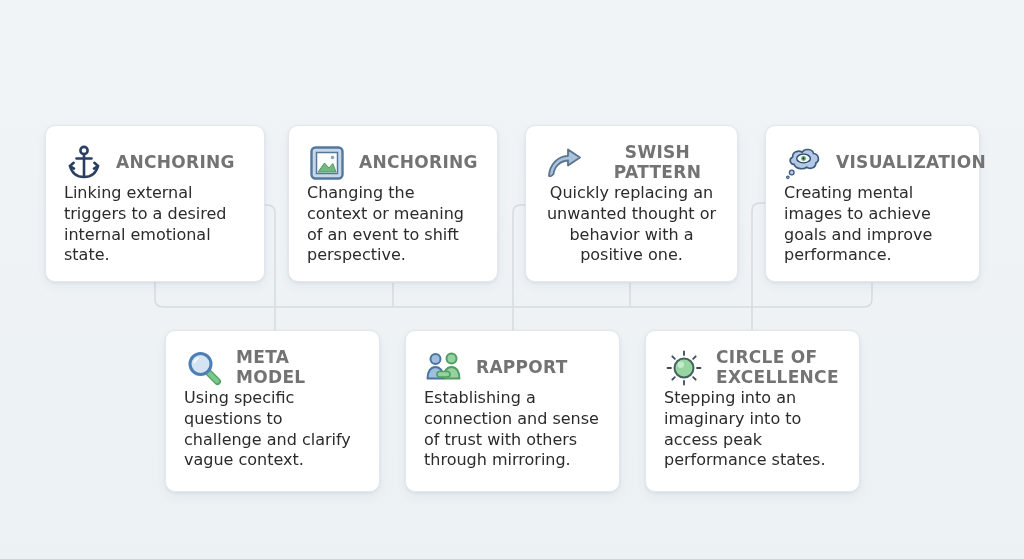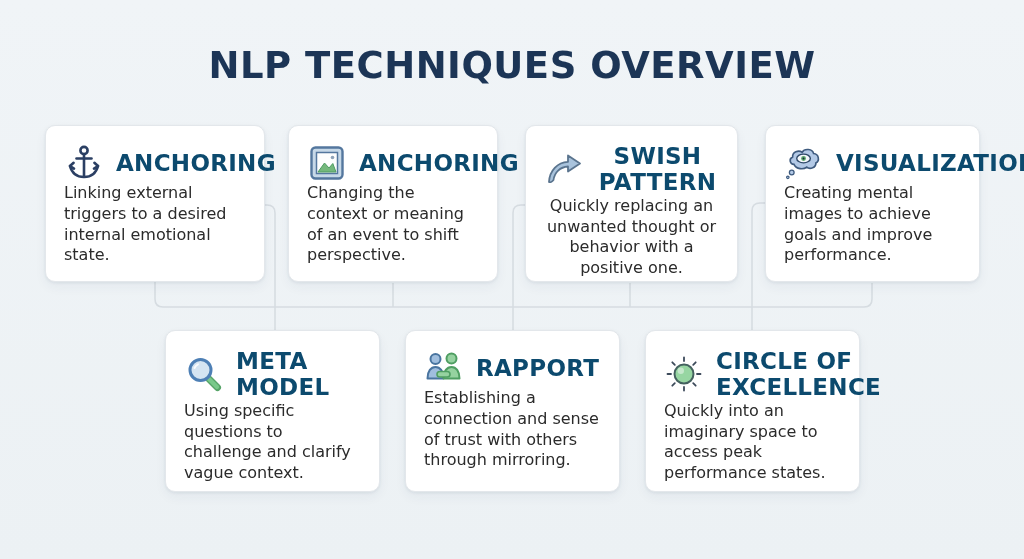--- a/index.html
+++ b/index.html
@@ -47,25 +47,25 @@
 
   .icon-box {
     width: 40px; height: 40px;
     flex: 0 0 40px;
     display: flex;
     align-items: center;
     justify-content: center;
   }
 
   .card-title {
-    font-size: 23px;
+    font-size: 17px;
     font-weight: bold;
     letter-spacing: 0.3px;
     line-height: 1.15;
-    color: #0c4a6e;
+    color: #737373;
   }
 
   .card-desc {
     font-size: 16px;
     line-height: 1.3;
     color: #2b2b2b;
   }
 
   
   .card-anchoring     { left:  45px; top: 125px; width: 220px; height: 157px; }
@@ -74,21 +74,20 @@
   .card-visualization { left: 765px; top: 125px; width: 215px; height: 157px; }
   .card-metamodel     { left: 165px; top: 330px; width: 215px; height: 162px; }
   .card-rapport       { left: 405px; top: 330px; width: 215px; height: 162px; }
   .card-circle        { left: 645px; top: 330px; width: 215px; height: 162px; }
 </style>
 </head>
 <body>
 
 <div class="canvas">
 
-  <div class="page-title">NLP TECHNIQUES OVERVIEW</div>
 
   <svg class="connectors" width="1024" height="559" viewBox="0 0 1024 559">
     <g fill="none" stroke="#d6dce1" stroke-width="1.6">
       <path d="M155,282 L155,299 Q155,307 163,307 L864,307 Q872,307 872,299 L872,283"></path>
       <path d="M393,283 L393,307"></path>
       <path d="M630,283 L630,307"></path>
       <path d="M265,205 L267,205 Q275,205 275,213 L275,332"></path>
       <path d="M525,205 L521,205 Q513,205 513,213 L513,332"></path>
       <path d="M765,203 L760,203 Q752,203 752,211 L752,332"></path>
     </g>
@@ -201,16 +200,16 @@
             <line x1="10.8" y1="10.8" x2="8.3" y2="8.3"></line>
             <line x1="20" y1="7" x2="20" y2="3.5"></line>
             <line x1="29.2" y1="10.8" x2="31.7" y2="8.3"></line>
           </g>
           <circle cx="20" cy="20" r="9.5" fill="#97d6a2" stroke="#44615f" stroke-width="2"></circle>
           <circle cx="16.8" cy="16.8" r="3.2" fill="rgba(255,255,255,0.45)"></circle>
         </svg>
       </span>
       <span class="card-title">CIRCLE OF EXCELLENCE</span>
     </div>
-    <div class="card-desc">Quickly into an imaginary space to access peak performance states.</div>
+    <div class="card-desc">Stepping into an imaginary into to access peak performance states.</div>
   </div>
 
 </div>
 
 </body></html>

